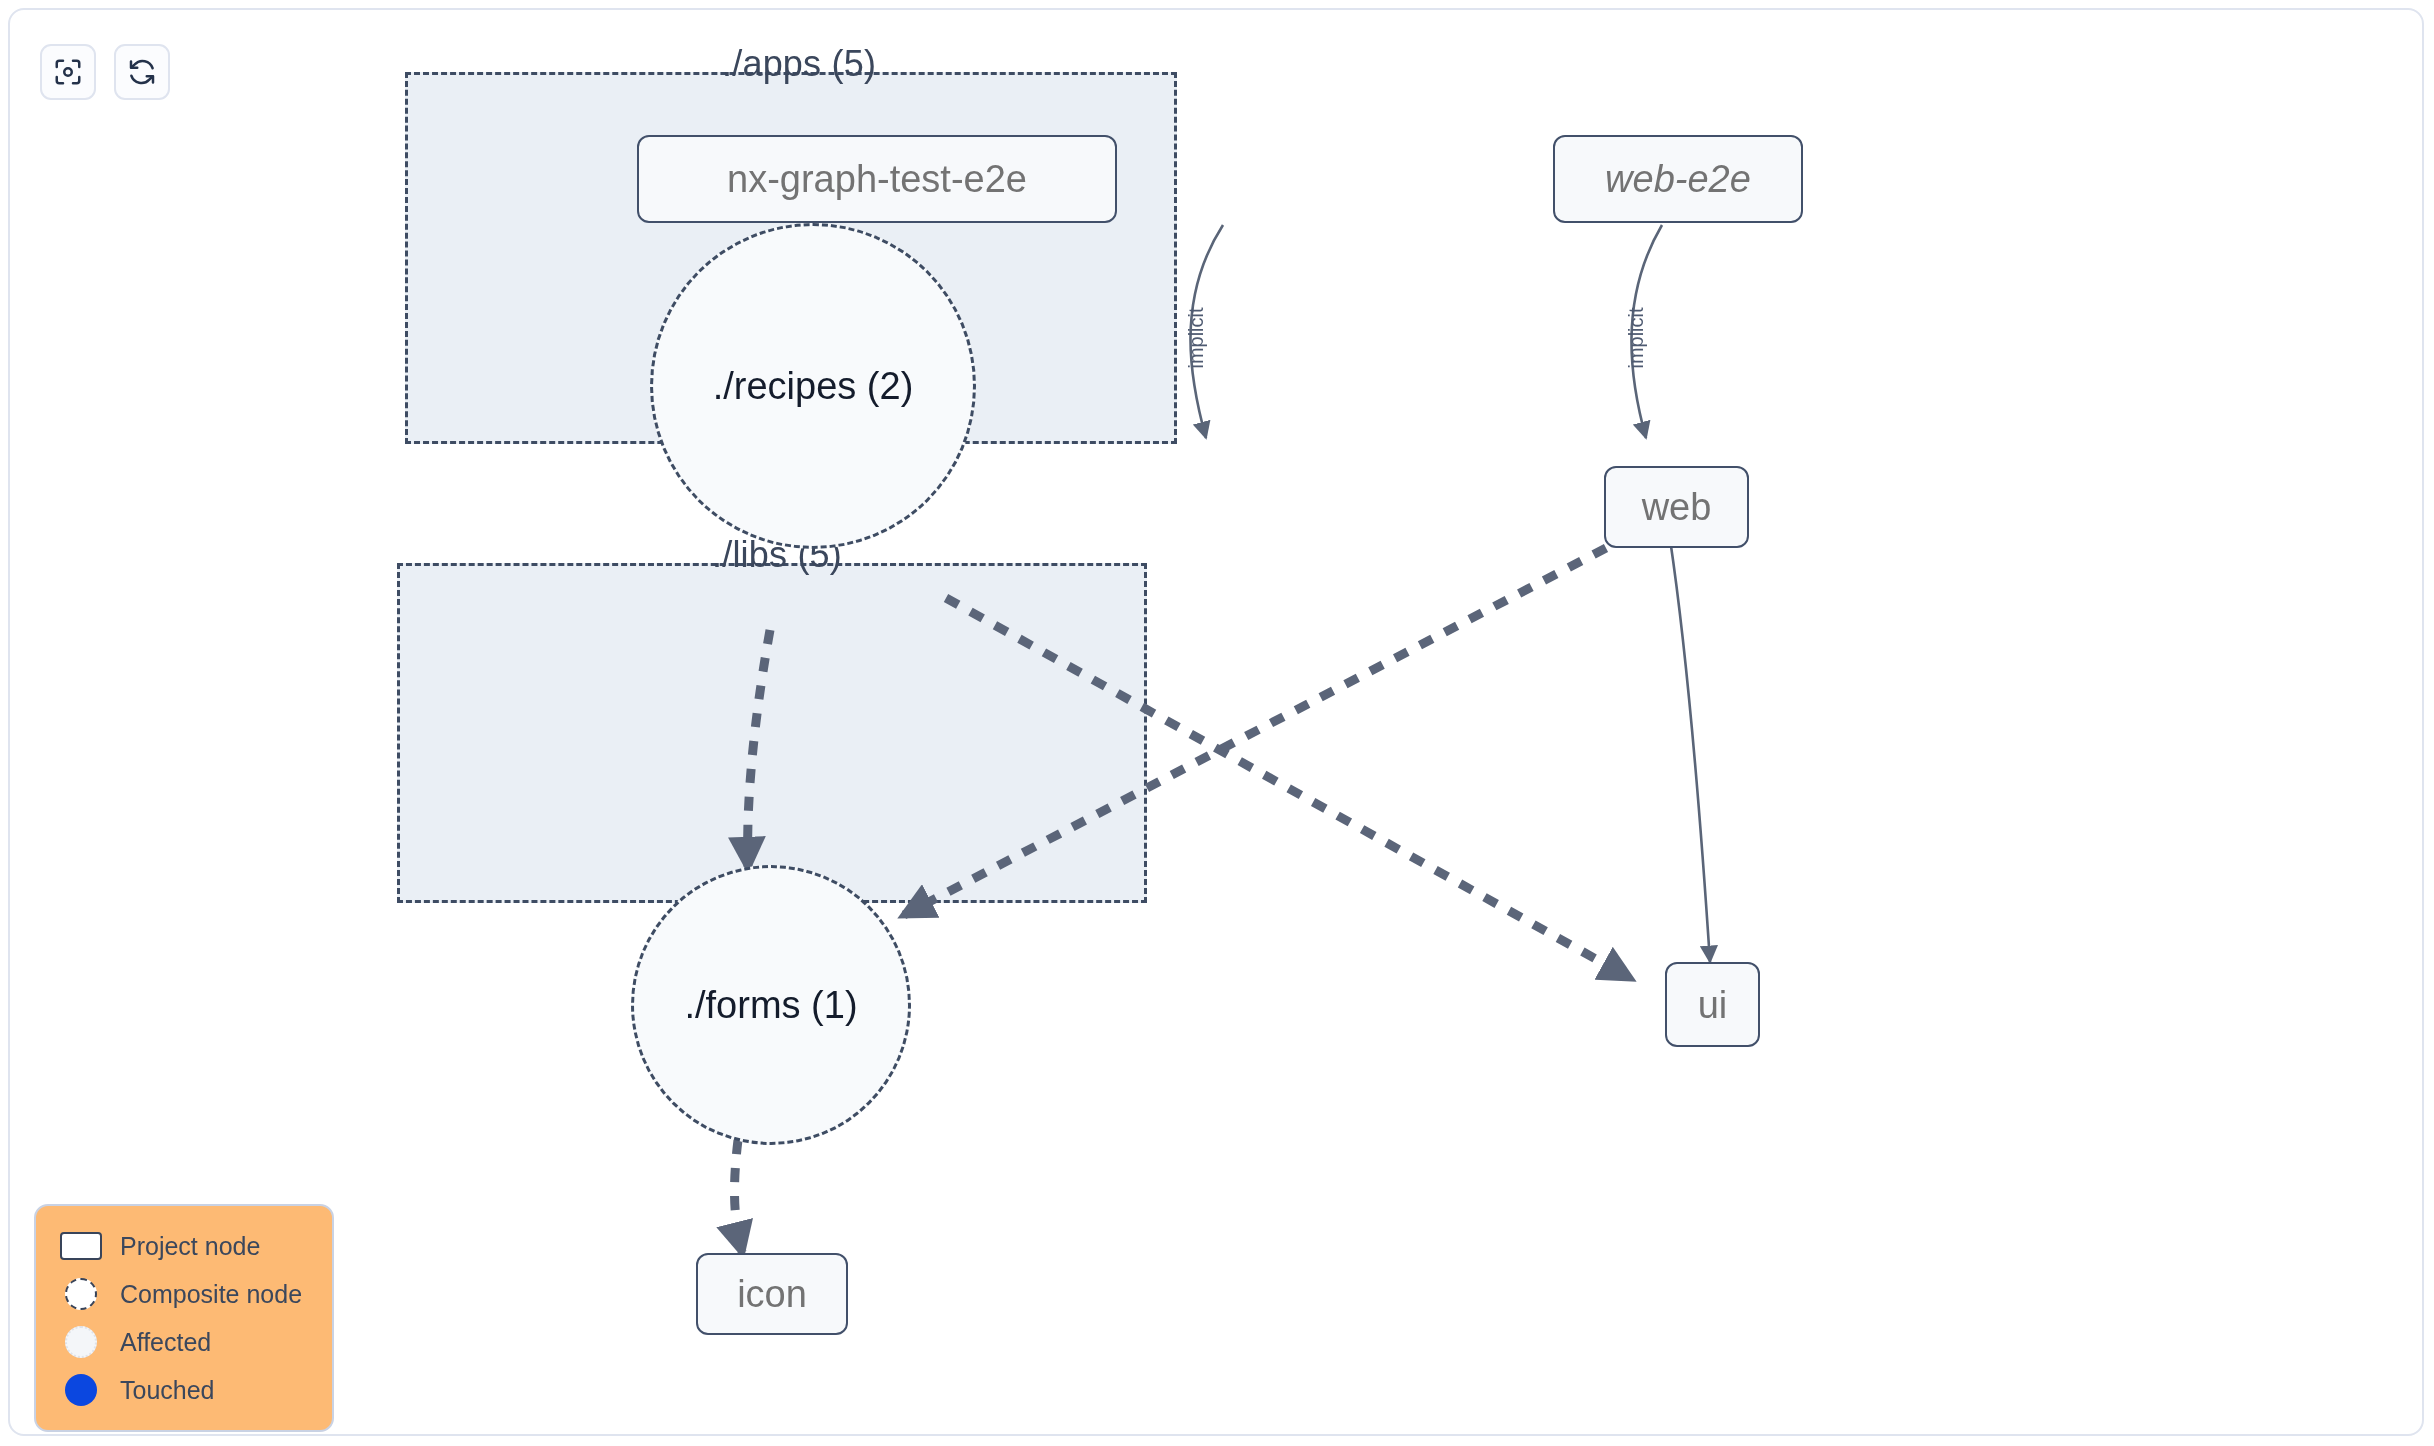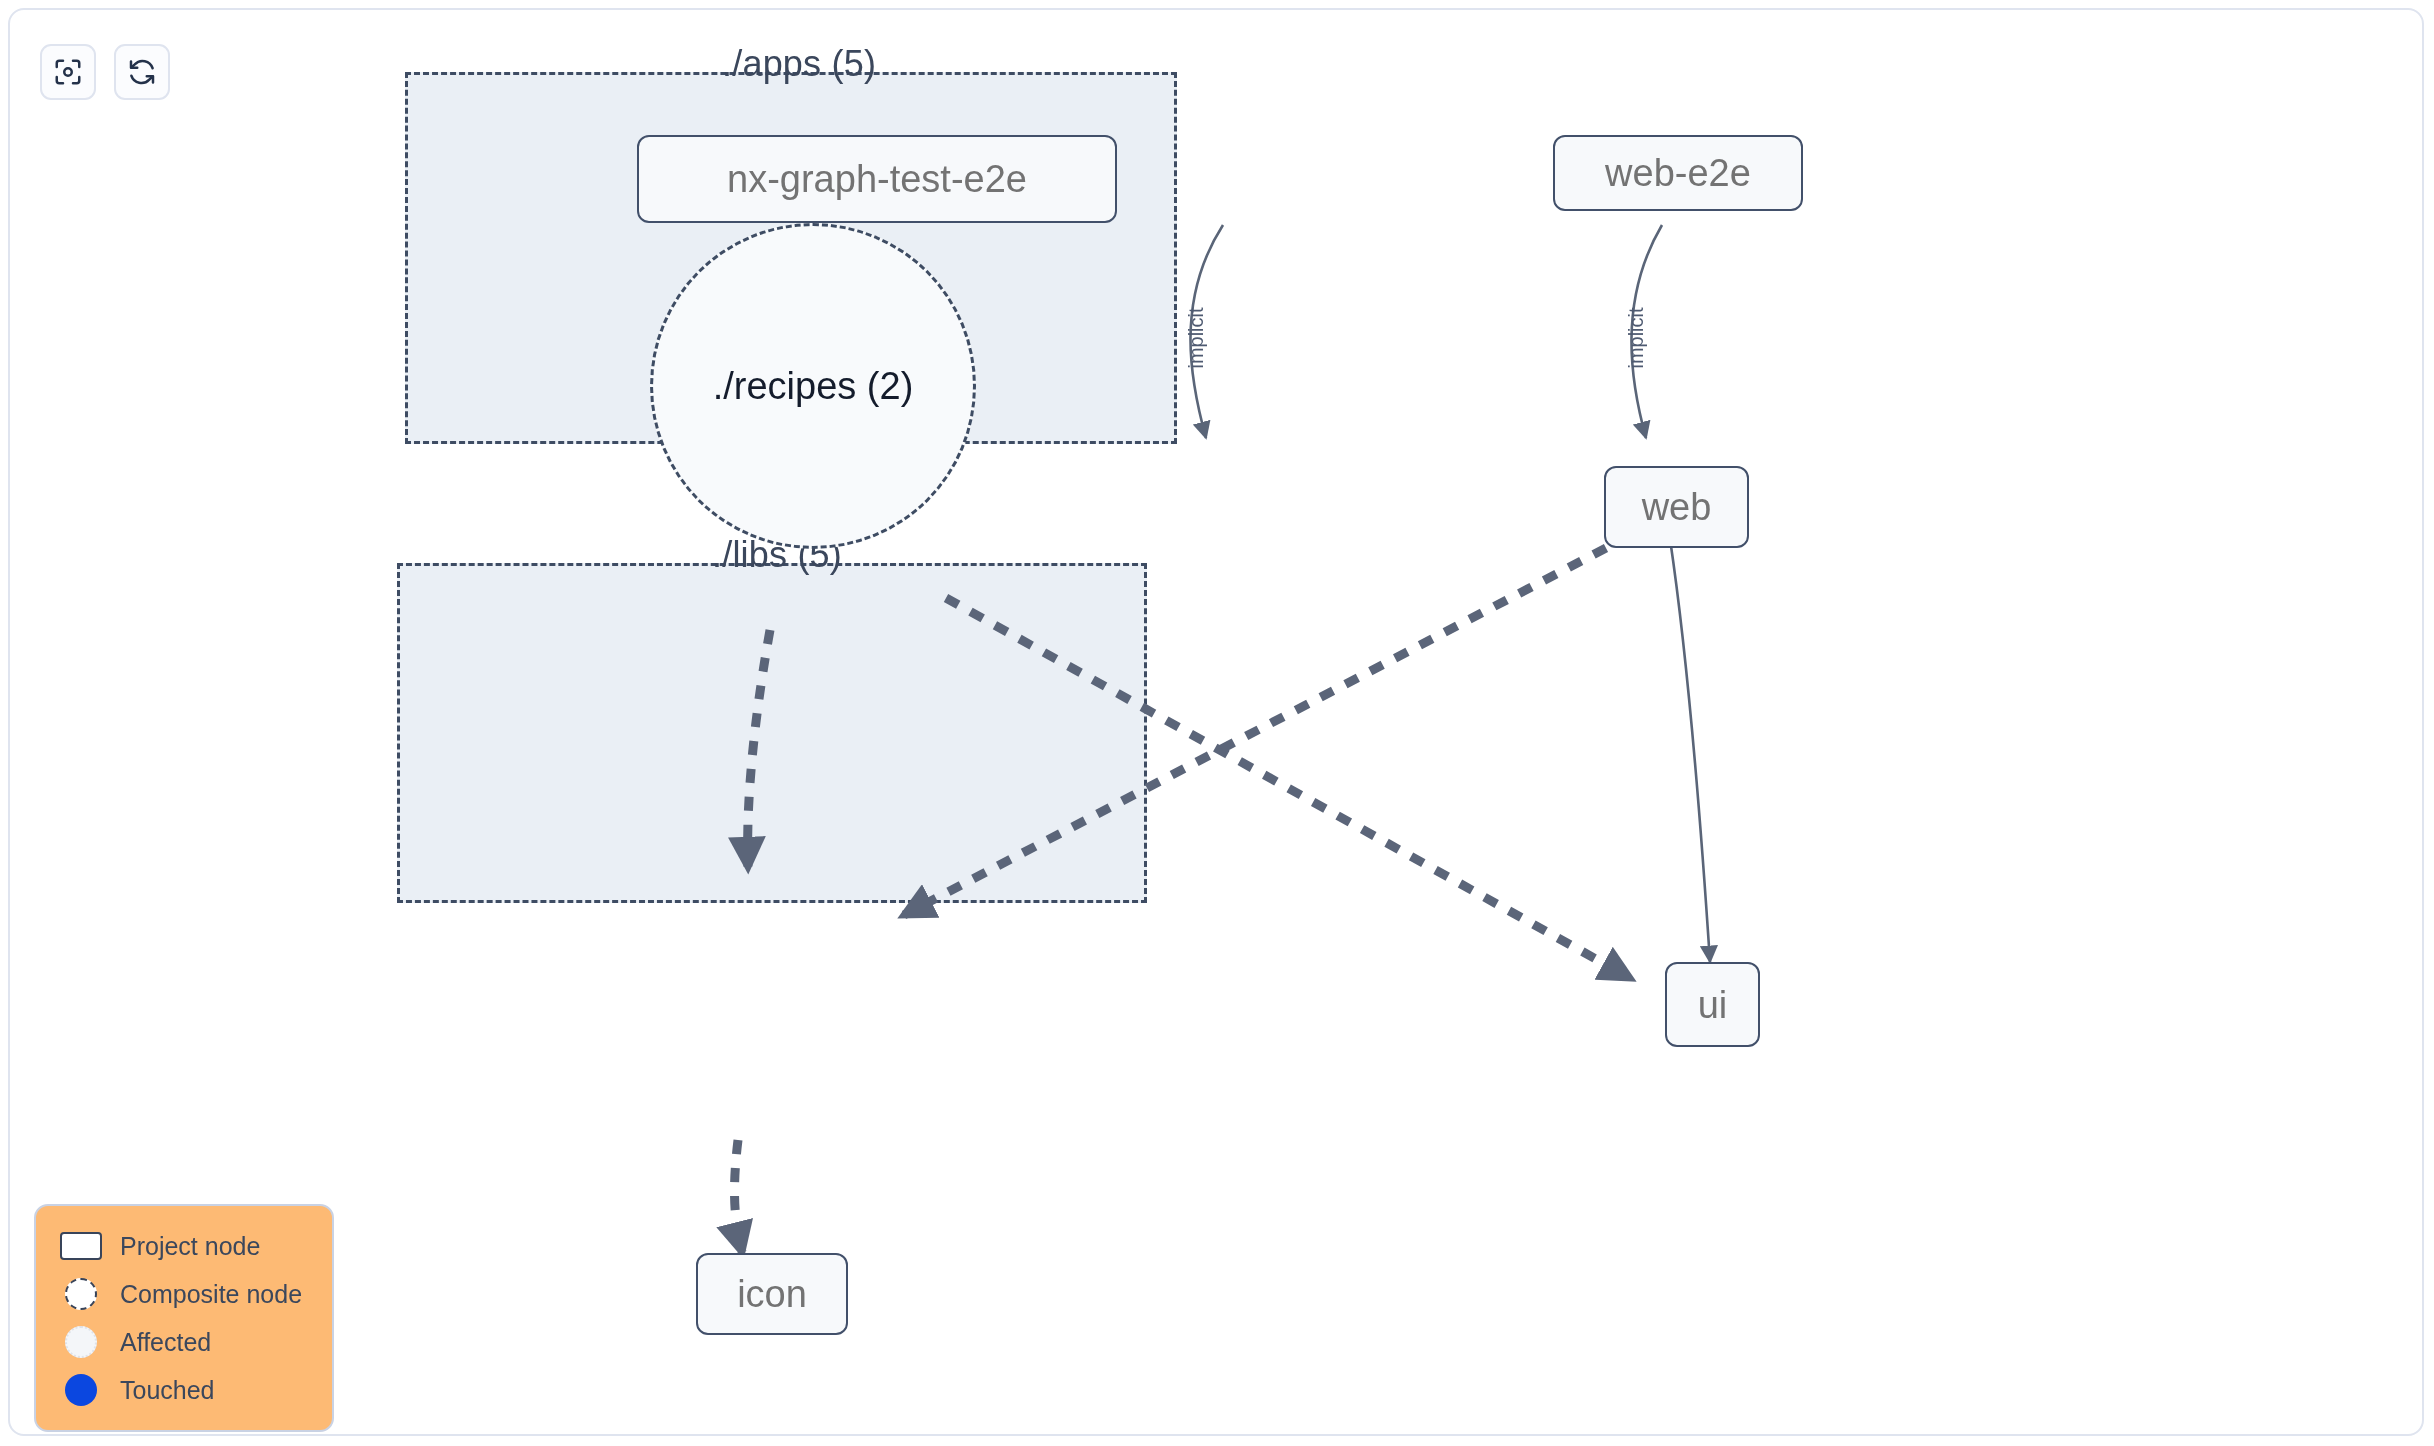--- a/index.html
+++ b/index.html
@@ -253,33 +253,36 @@
     <path d="M 728,1130 C 722,1180 724,1210 732,1242" fill="none" stroke="#5b6579" stroke-width="9" stroke-dasharray="14 14" marker-end="url(#arrow-thick)"></path>
   </svg>
 
   <div class="edge-label" style="left:1155px; top:318px; transform:rotate(-90deg);">implicit</div>
   <div class="edge-label" style="left:1595px; top:318px; transform:rotate(-90deg);">implicit</div>
 
   <div class="proj-node" style="left:627px; top:125px; width:480px; height:88px;">
     <span class="proj-node-label">nx-graph-test-e2e</span>
   </div>
 
-  <div class="proj-node" style="left:1543px; top:125px; width:250px; height:76px;">
+  <div class="proj-node" style="left:1543px; top:125px; width:250px; height:88px;font-style:italic;">
     <span class="proj-node-label">web-e2e</span>
   </div>
 
   <div class="comp-node" style="left:640px; top:213px; width:326px; height:326px;">
     <span class="comp-node-label">./recipes (2)</span>
   </div>
 
 
   <div class="proj-node" style="left:1594px; top:456px; width:145px; height:82px;">
     <span class="proj-node-label">web</span>
   </div>
 
+  <div class="comp-node" style="left:621px; top:855px; width:280px; height:280px;">
+    <span class="comp-node-label">./forms (1)</span>
+  </div>
 
   <div class="proj-node" style="left:1655px; top:952px; width:95px; height:85px;">
     <span class="proj-node-label">ui</span>
   </div>
 
   <div class="proj-node" style="left:686px; top:1243px; width:152px; height:82px;">
     <span class="proj-node-label">icon</span>
   </div>
 
   <div id="legend">

